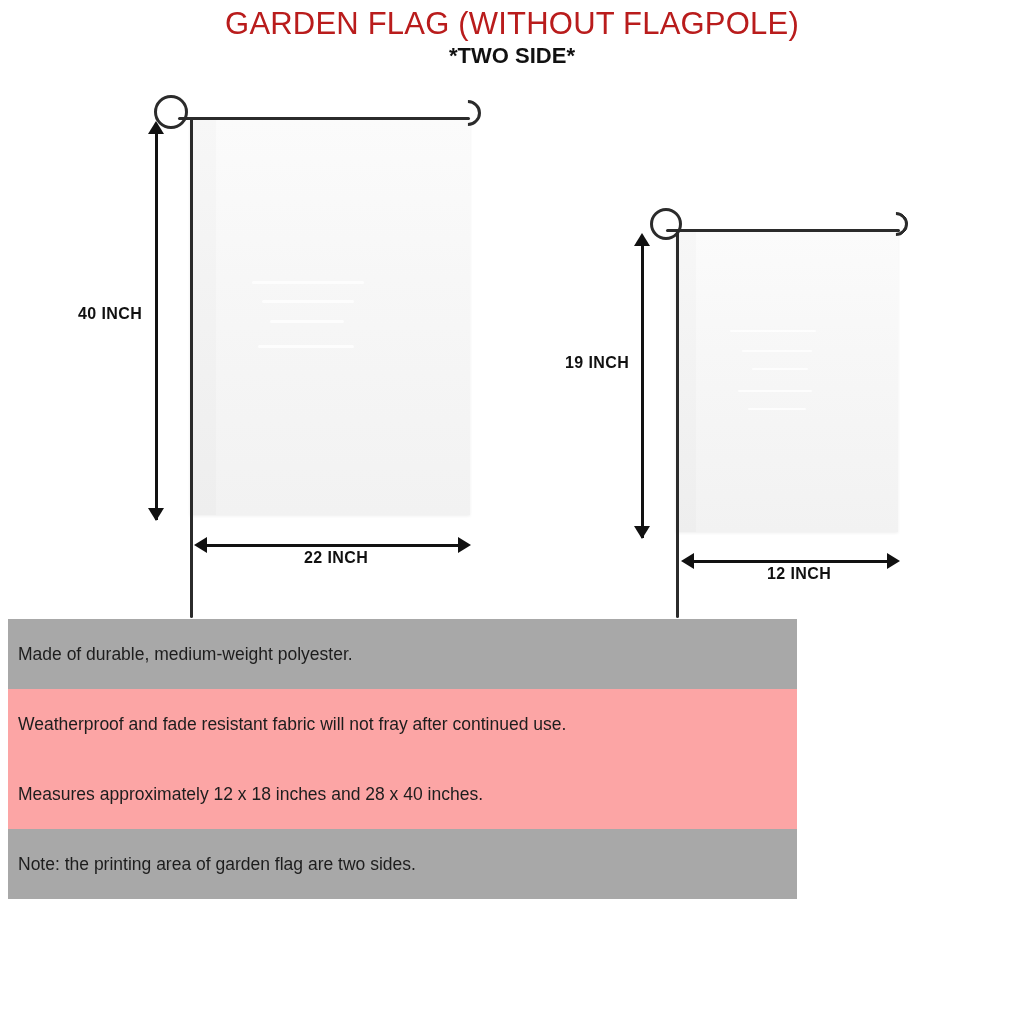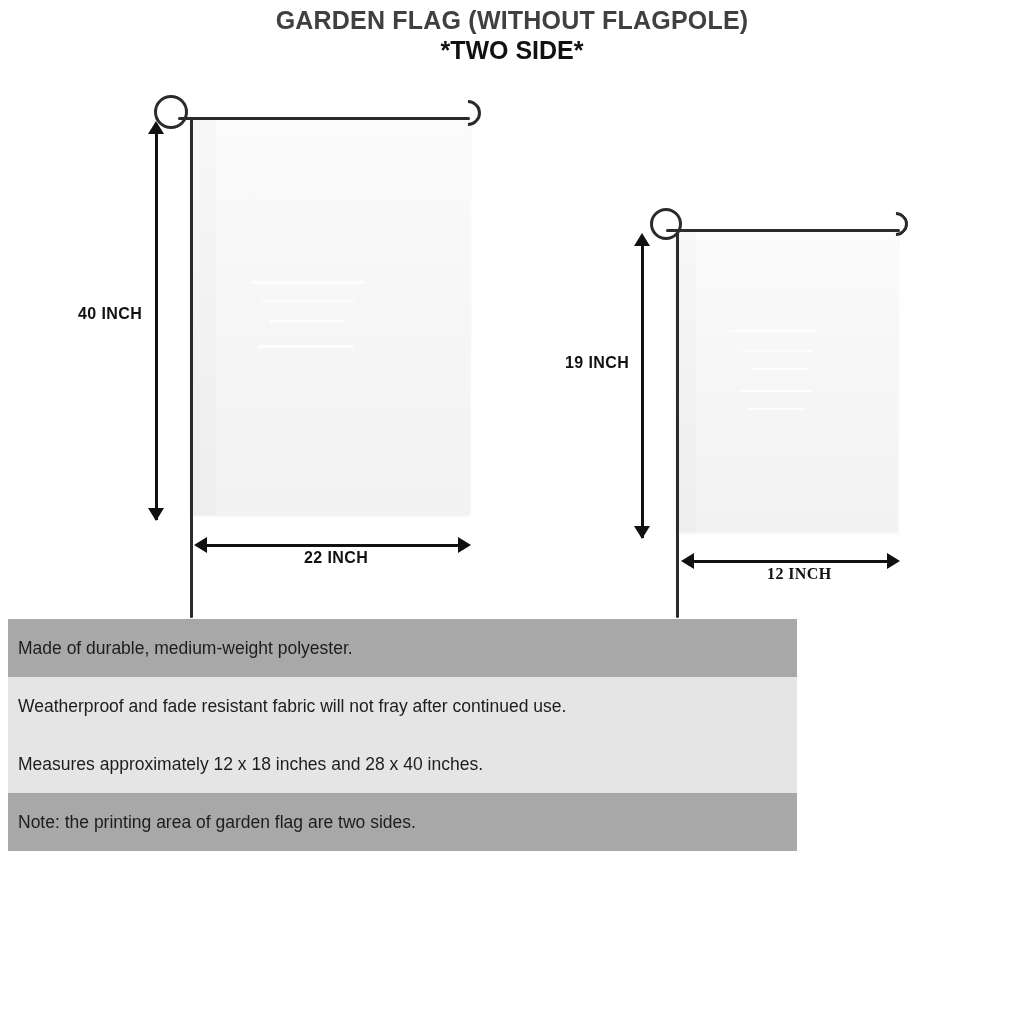--- a/index.html
+++ b/index.html
@@ -18,28 +18,28 @@
 
   
   .title-block {
     position: absolute;
     top: 6px;
     left: 0;
     width: 1024px;
     text-align: center;
   }
   .title-main {
-    font-size: 25px;
-    font-weight: bold;
+    font-size: 31px;
+    font-weight: normal;
     letter-spacing: 0.2px;
-    color: #404040;
+    color: #b91c1c;
     line-height: 1.18;
   }
   .title-sub {
-    font-size: 25px;
+    font-size: 22px;
     font-weight: bold;
     color: #111111;
     line-height: 1.18;
   }
 
   
   .flag-cloth {
     position: absolute;
     background: linear-gradient(180deg, #fbfbfb 0%, #f7f7f7 40%, #f2f2f2 100%);
     box-shadow: 0 1px 3px rgba(0,0,0,0.07);
@@ -128,30 +128,30 @@
   }
 
   
   .feature-table {
     position: absolute;
     left: 8px;
     top: 619px;
     width: 789px;
   }
   .feature-row {
-    height: 58px;
+    height: 70px;
     display: flex;
     align-items: center;
     padding-left: 10px;
     box-sizing: border-box;
     font-size: 17.5px;
     color: #1d1d1d;
   }
   .row-grey { background: #a8a8a8; }
-  .row-white { background: #e5e5e5; }
+  .row-white { background: #fca5a5; }
 </style>
 </head>
 <body>
 
 <div id="page">
 
   <div class="title-block">
     <div class="title-main">GARDEN FLAG (WITHOUT FLAGPOLE)</div>
     <div class="title-sub">*TWO SIDE*</div>
   </div>
@@ -200,21 +200,21 @@
     <div class="pole-hook" style="left:884px; top:212px; width:18px; height:18px; transform:rotate(45deg);"></div>
 
     <div class="dim-line-v" style="left:641px; top:242px; height:296px;"></div>
     <div class="arrow arrow-up" style="left:634px; top:233px;"></div>
     <div class="arrow arrow-down" style="left:634px; top:526px;"></div>
     <div class="dim-label" style="left:553px; top:354px;">19 INCH</div>
 
     <div class="dim-line-h" style="left:690px; top:560px; width:202px;"></div>
     <div class="arrow arrow-left" style="left:681px; top:553px;"></div>
     <div class="arrow arrow-right" style="left:887px; top:553px;"></div>
-    <div class="dim-label" style="left:755px; top:565px;font-family:Liberation Serif, serif;">12 INCH</div>
+    <div class="dim-label" style="left:755px; top:565px;">12 INCH</div>
   </div>
 
   <div class="feature-table">
     <div class="feature-row row-grey">
       <span>Made of durable, medium-weight polyester.</span>
     </div>
     <div class="feature-row row-white">
       <span>Weatherproof and fade resistant fabric will not fray after continued use.</span>
     </div>
     <div class="feature-row row-white">

